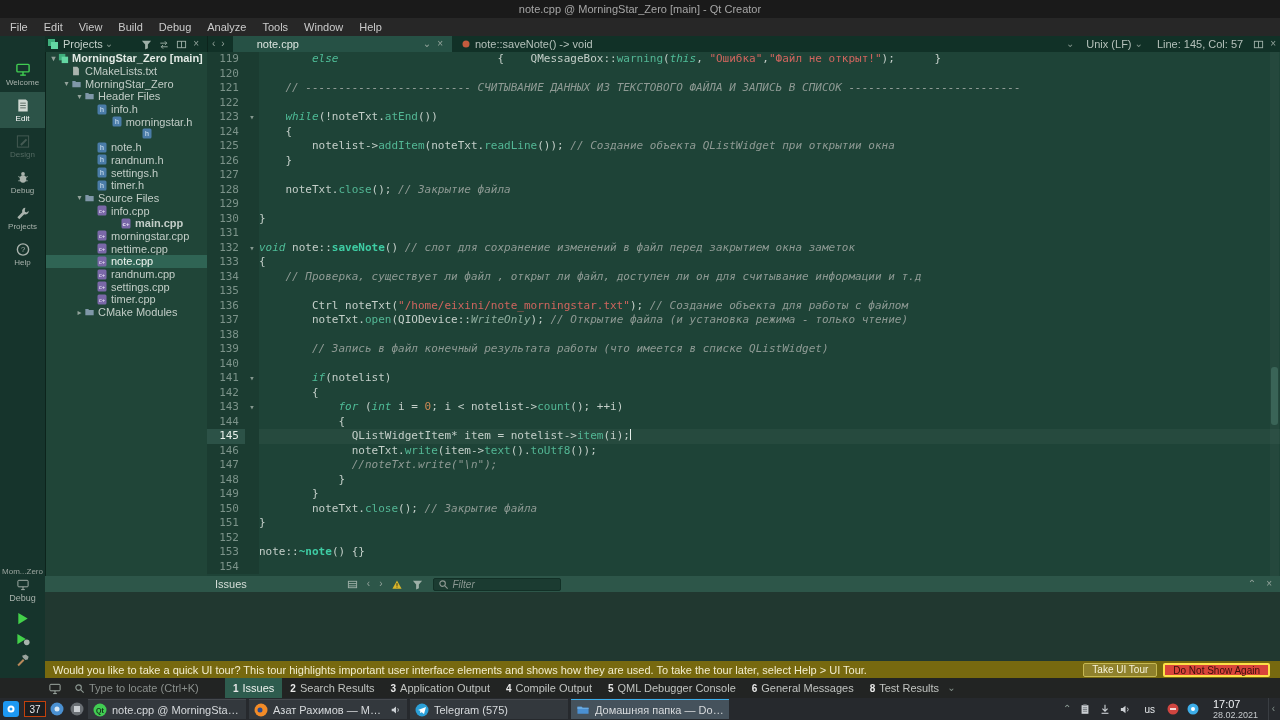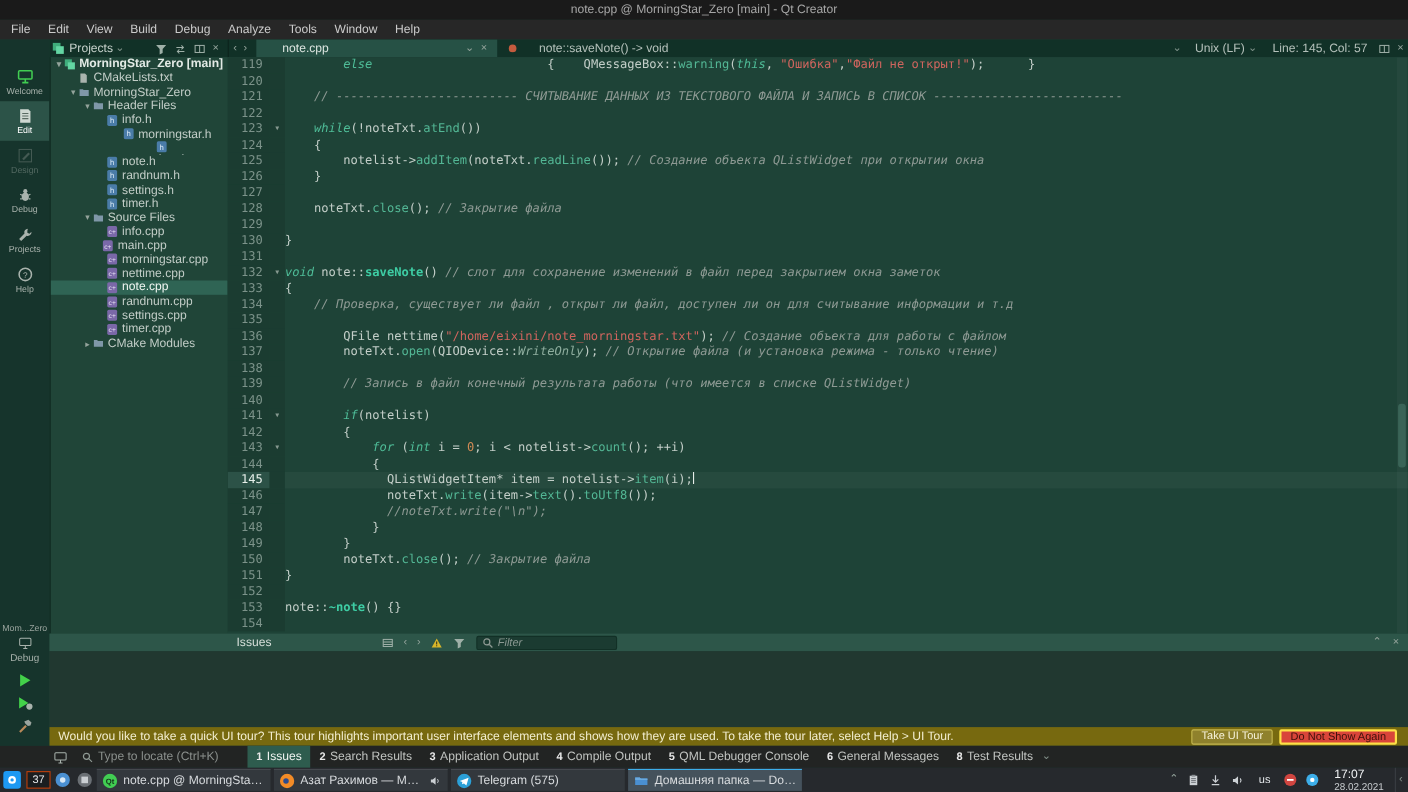--- a/index.html
+++ b/index.html
@@ -13,21 +13,21 @@
 
   .titlebar{position:absolute;left:0;top:0;width:1280px;height:18px;background:#1a1a1a;color:#a6a6a6;font-size:11px;display:flex;align-items:center;justify-content:center}
   .menubar{position:absolute;left:0;top:18px;width:1280px;height:18px;background:#272727;display:flex;align-items:center;font-size:11px;color:#cbcbcb;padding-left:2px}
   .menubar .mi{padding:1px 8px}
 
   .topbar{position:absolute;left:45px;top:36px;width:1235px;height:16px;background:#113127;display:flex;align-items:center;font-size:11px;color:#b9c6c0}
   .pane-head{width:162px;height:16px;display:flex;align-items:center;gap:4px;padding:0 4px 0 2px}
   .combo{display:inline-flex;align-items:center;gap:2px;color:#c6d1cb}
   .tabstrip{width:245px;height:16px;display:flex;align-items:center;gap:4px;padding-left:4px;border-left:1px solid #0c241c}
   .tab{flex:1;height:16px;background:#265145;display:flex;align-items:center;gap:4px;padding:0 5px 0 24px;color:#dbe4df}
-  .bcrumb{display:flex;align-items:center;gap:20px;padding-left:10px;color:#b4c0ba;flex:1}
+  .bcrumb{display:flex;align-items:center;gap:5px;padding-left:10px;color:#b4c0ba;flex:1}
   .enc{display:inline-flex;align-items:center;gap:3px;margin-right:14px;color:#b4c0ba}
   .pos{margin-right:10px;color:#b4c0ba}
   .topbar .icon-row{margin-right:4px}
 
   .modebar{position:absolute;left:0;top:36px;width:45px;height:642px;background:#16342c;display:flex;flex-direction:column;align-items:center}
   .mode-col{display:flex;flex-direction:column;width:45px;margin-top:20px}
   .mode{width:45px;height:36px;display:flex;flex-direction:column;align-items:center;justify-content:center;gap:1px}
   .mode .mlabel{font-size:8px;color:#a8b2ac}
   .mode.active{background:#2c5348}
   .mode.active .mlabel{color:#fff}
@@ -421,21 +421,21 @@
         <div class="trow" style="padding-left: 42px;">
           <span class="arrow"></span>
           <span class="ticon">
             <svg width="10" height="11" viewBox="0 0 10 11">
               <rect x="0.5" y="0.5" width="9" height="10" rx="1.5" fill="#7a68a8"></rect>
               <text x="5" y="8" font-size="6" fill="#e8e2f5" text-anchor="middle" font-family="Liberation Sans">c+</text>
             </svg>
           </span>
           <span class="tlabel">info.cpp</span>
         </div>
-        <div class="trow" style="padding-left: 38px;">
+        <div class="trow" style="padding-left: 66px; font-weight: bold;">
           <span class="arrow"></span>
           <span class="ticon">
             <svg width="10" height="11" viewBox="0 0 10 11">
               <rect x="0.5" y="0.5" width="9" height="10" rx="1.5" fill="#7a68a8"></rect>
               <text x="5" y="8" font-size="6" fill="#e8e2f5" text-anchor="middle" font-family="Liberation Sans">c+</text>
             </svg>
           </span>
           <span class="tlabel">main.cpp</span>
         </div>
         <div class="trow" style="padding-left: 42px;">
@@ -522,21 +522,21 @@
         <div class="cl"><span class="ln">126</span><span class="fold"></span><span class="ct"><span class="tk-t">    }</span></span></div>
         <div class="cl"><span class="ln">127</span><span class="fold"></span><span class="ct"></span></div>
         <div class="cl"><span class="ln">128</span><span class="fold"></span><span class="ct"><span class="tk-t">    noteTxt.</span><span class="tk-f">close</span><span class="tk-t">(); </span><span class="tk-c">// Закрытие файла</span></span></div>
         <div class="cl"><span class="ln">129</span><span class="fold"></span><span class="ct"></span></div>
         <div class="cl"><span class="ln">130</span><span class="fold"></span><span class="ct"><span class="tk-t">}</span></span></div>
         <div class="cl"><span class="ln">131</span><span class="fold"></span><span class="ct"></span></div>
         <div class="cl"><span class="ln">132</span><span class="fold">▾</span><span class="ct"><span class="tk-k">void</span><span class="tk-t"> note::</span><span class="tk-d">saveNote</span><span class="tk-t">() </span><span class="tk-c">// слот для сохранение изменений в файл перед закрытием окна заметок</span></span></div>
         <div class="cl"><span class="ln">133</span><span class="fold"></span><span class="ct"><span class="tk-t">{</span></span></div>
         <div class="cl"><span class="ln">134</span><span class="fold"></span><span class="ct"><span class="tk-t">    </span><span class="tk-c">// Проверка, существует ли файл , открыт ли файл, доступен ли он для считывание информации и т.д</span></span></div>
         <div class="cl"><span class="ln">135</span><span class="fold"></span><span class="ct"></span></div>
-        <div class="cl"><span class="ln">136</span><span class="fold"></span><span class="ct"><span class="tk-t">        QFile nettime(</span><span class="tk-s">"/home/eixini/note_morningstar.txt"</span><span class="tk-t">); </span><span class="tk-c">// Создание объекта для работы с файлом</span></span></div>
+        <div class="cl"><span class="ln">136</span><span class="fold"></span><span class="ct"><span class="tk-t">        Ctrl noteTxt(</span><span class="tk-s">"/home/eixini/note_morningstar.txt"</span><span class="tk-t">); </span><span class="tk-c">// Создание объекта для работы с файлом</span></span></div>
         <div class="cl"><span class="ln">137</span><span class="fold"></span><span class="ct"><span class="tk-t">        noteTxt.</span><span class="tk-f">open</span><span class="tk-t">(QIODevice::</span><span class="tk-e">WriteOnly</span><span class="tk-t">); </span><span class="tk-c">// Открытие файла (и установка режима - только чтение)</span></span></div>
         <div class="cl"><span class="ln">138</span><span class="fold"></span><span class="ct"></span></div>
         <div class="cl"><span class="ln">139</span><span class="fold"></span><span class="ct"><span class="tk-t">        </span><span class="tk-c">// Запись в файл конечный результата работы (что имеется в списке QListWidget)</span></span></div>
         <div class="cl"><span class="ln">140</span><span class="fold"></span><span class="ct"></span></div>
         <div class="cl"><span class="ln">141</span><span class="fold">▾</span><span class="ct"><span class="tk-t">        </span><span class="tk-k">if</span><span class="tk-t">(notelist)</span></span></div>
         <div class="cl"><span class="ln">142</span><span class="fold"></span><span class="ct"><span class="tk-t">        {</span></span></div>
         <div class="cl"><span class="ln">143</span><span class="fold">▾</span><span class="ct"><span class="tk-t">            </span><span class="tk-k">for</span><span class="tk-t"> (</span><span class="tk-k">int</span><span class="tk-t"> i = </span><span class="tk-n">0</span><span class="tk-t">; i &lt; notelist-&gt;</span><span class="tk-f">count</span><span class="tk-t">(); ++i)</span></span></div>
         <div class="cl"><span class="ln">144</span><span class="fold"></span><span class="ct"><span class="tk-t">            {</span></span></div>
         <div class="cl cur"><span class="ln">145</span><span class="fold"></span><span class="ct"><span class="tk-t">              QListWidgetItem* item = notelist-&gt;</span><span class="tk-f">item</span><span class="tk-t">(i);</span><span class="caret"></span></span></div>
         <div class="cl"><span class="ln">146</span><span class="fold"></span><span class="ct"><span class="tk-t">              noteTxt.</span><span class="tk-f">write</span><span class="tk-t">(item-&gt;</span><span class="tk-f">text</span><span class="tk-t">().</span><span class="tk-f">toUtf8</span><span class="tk-t">());</span></span></div>

